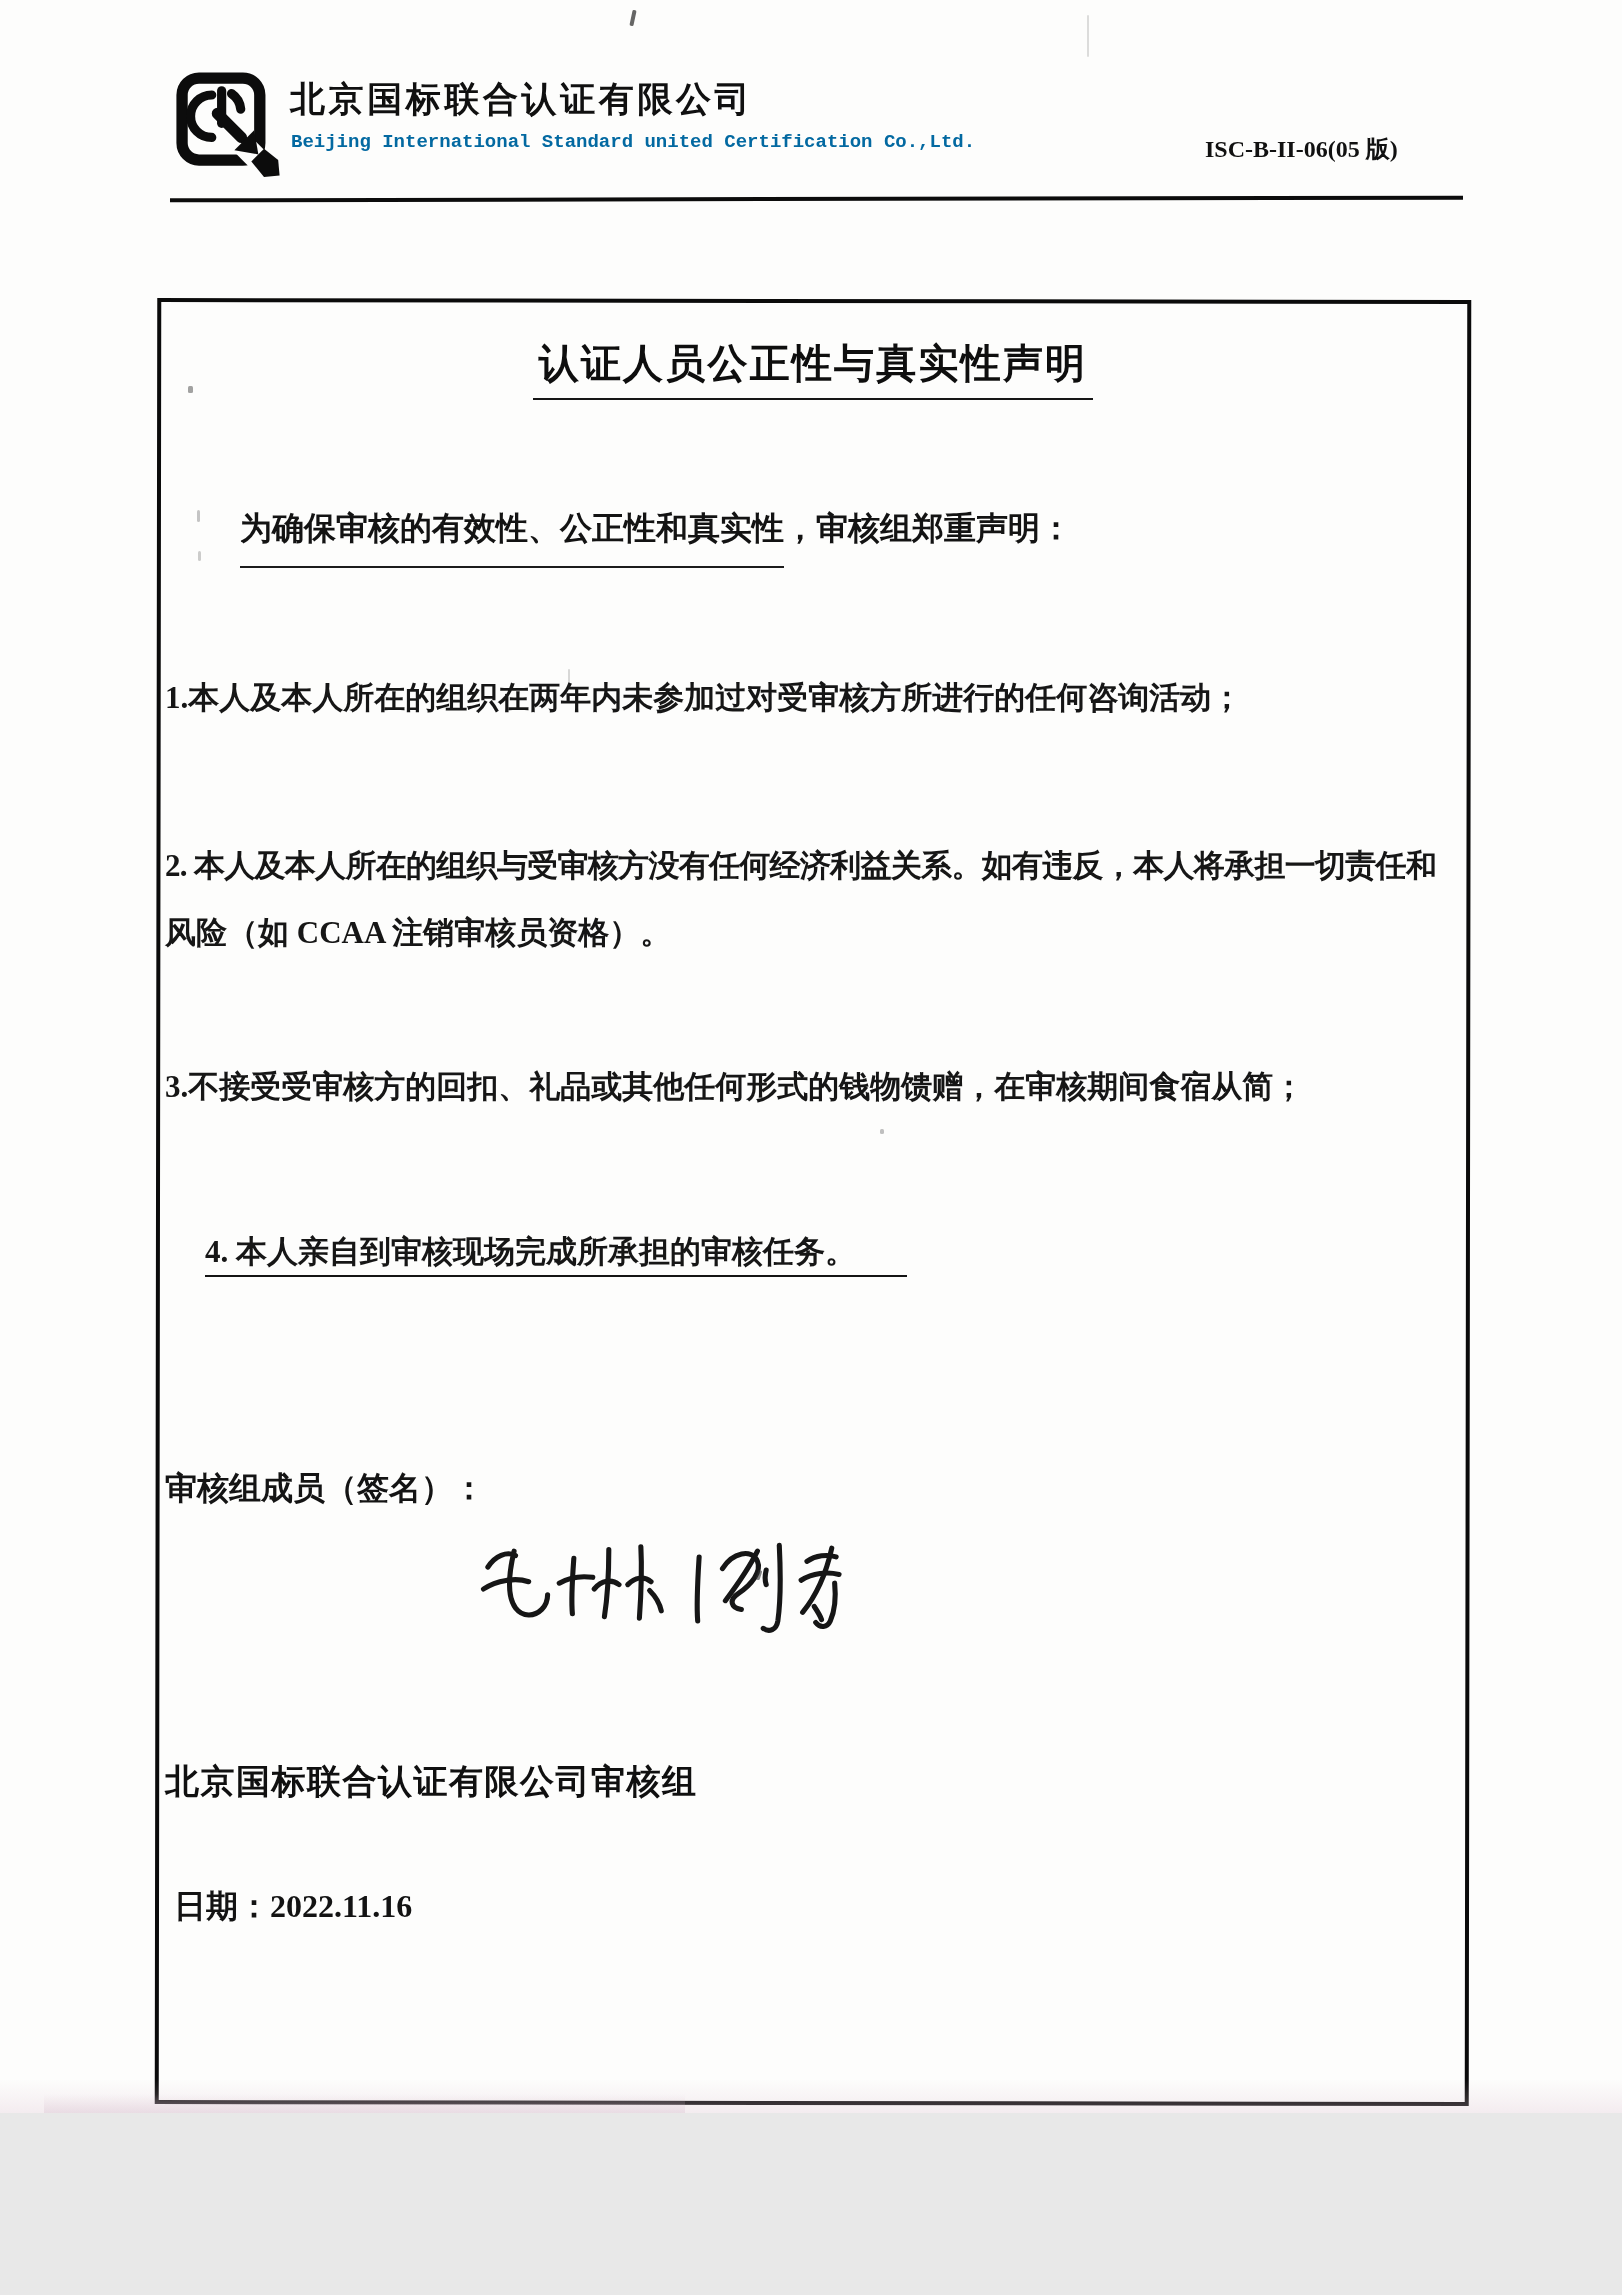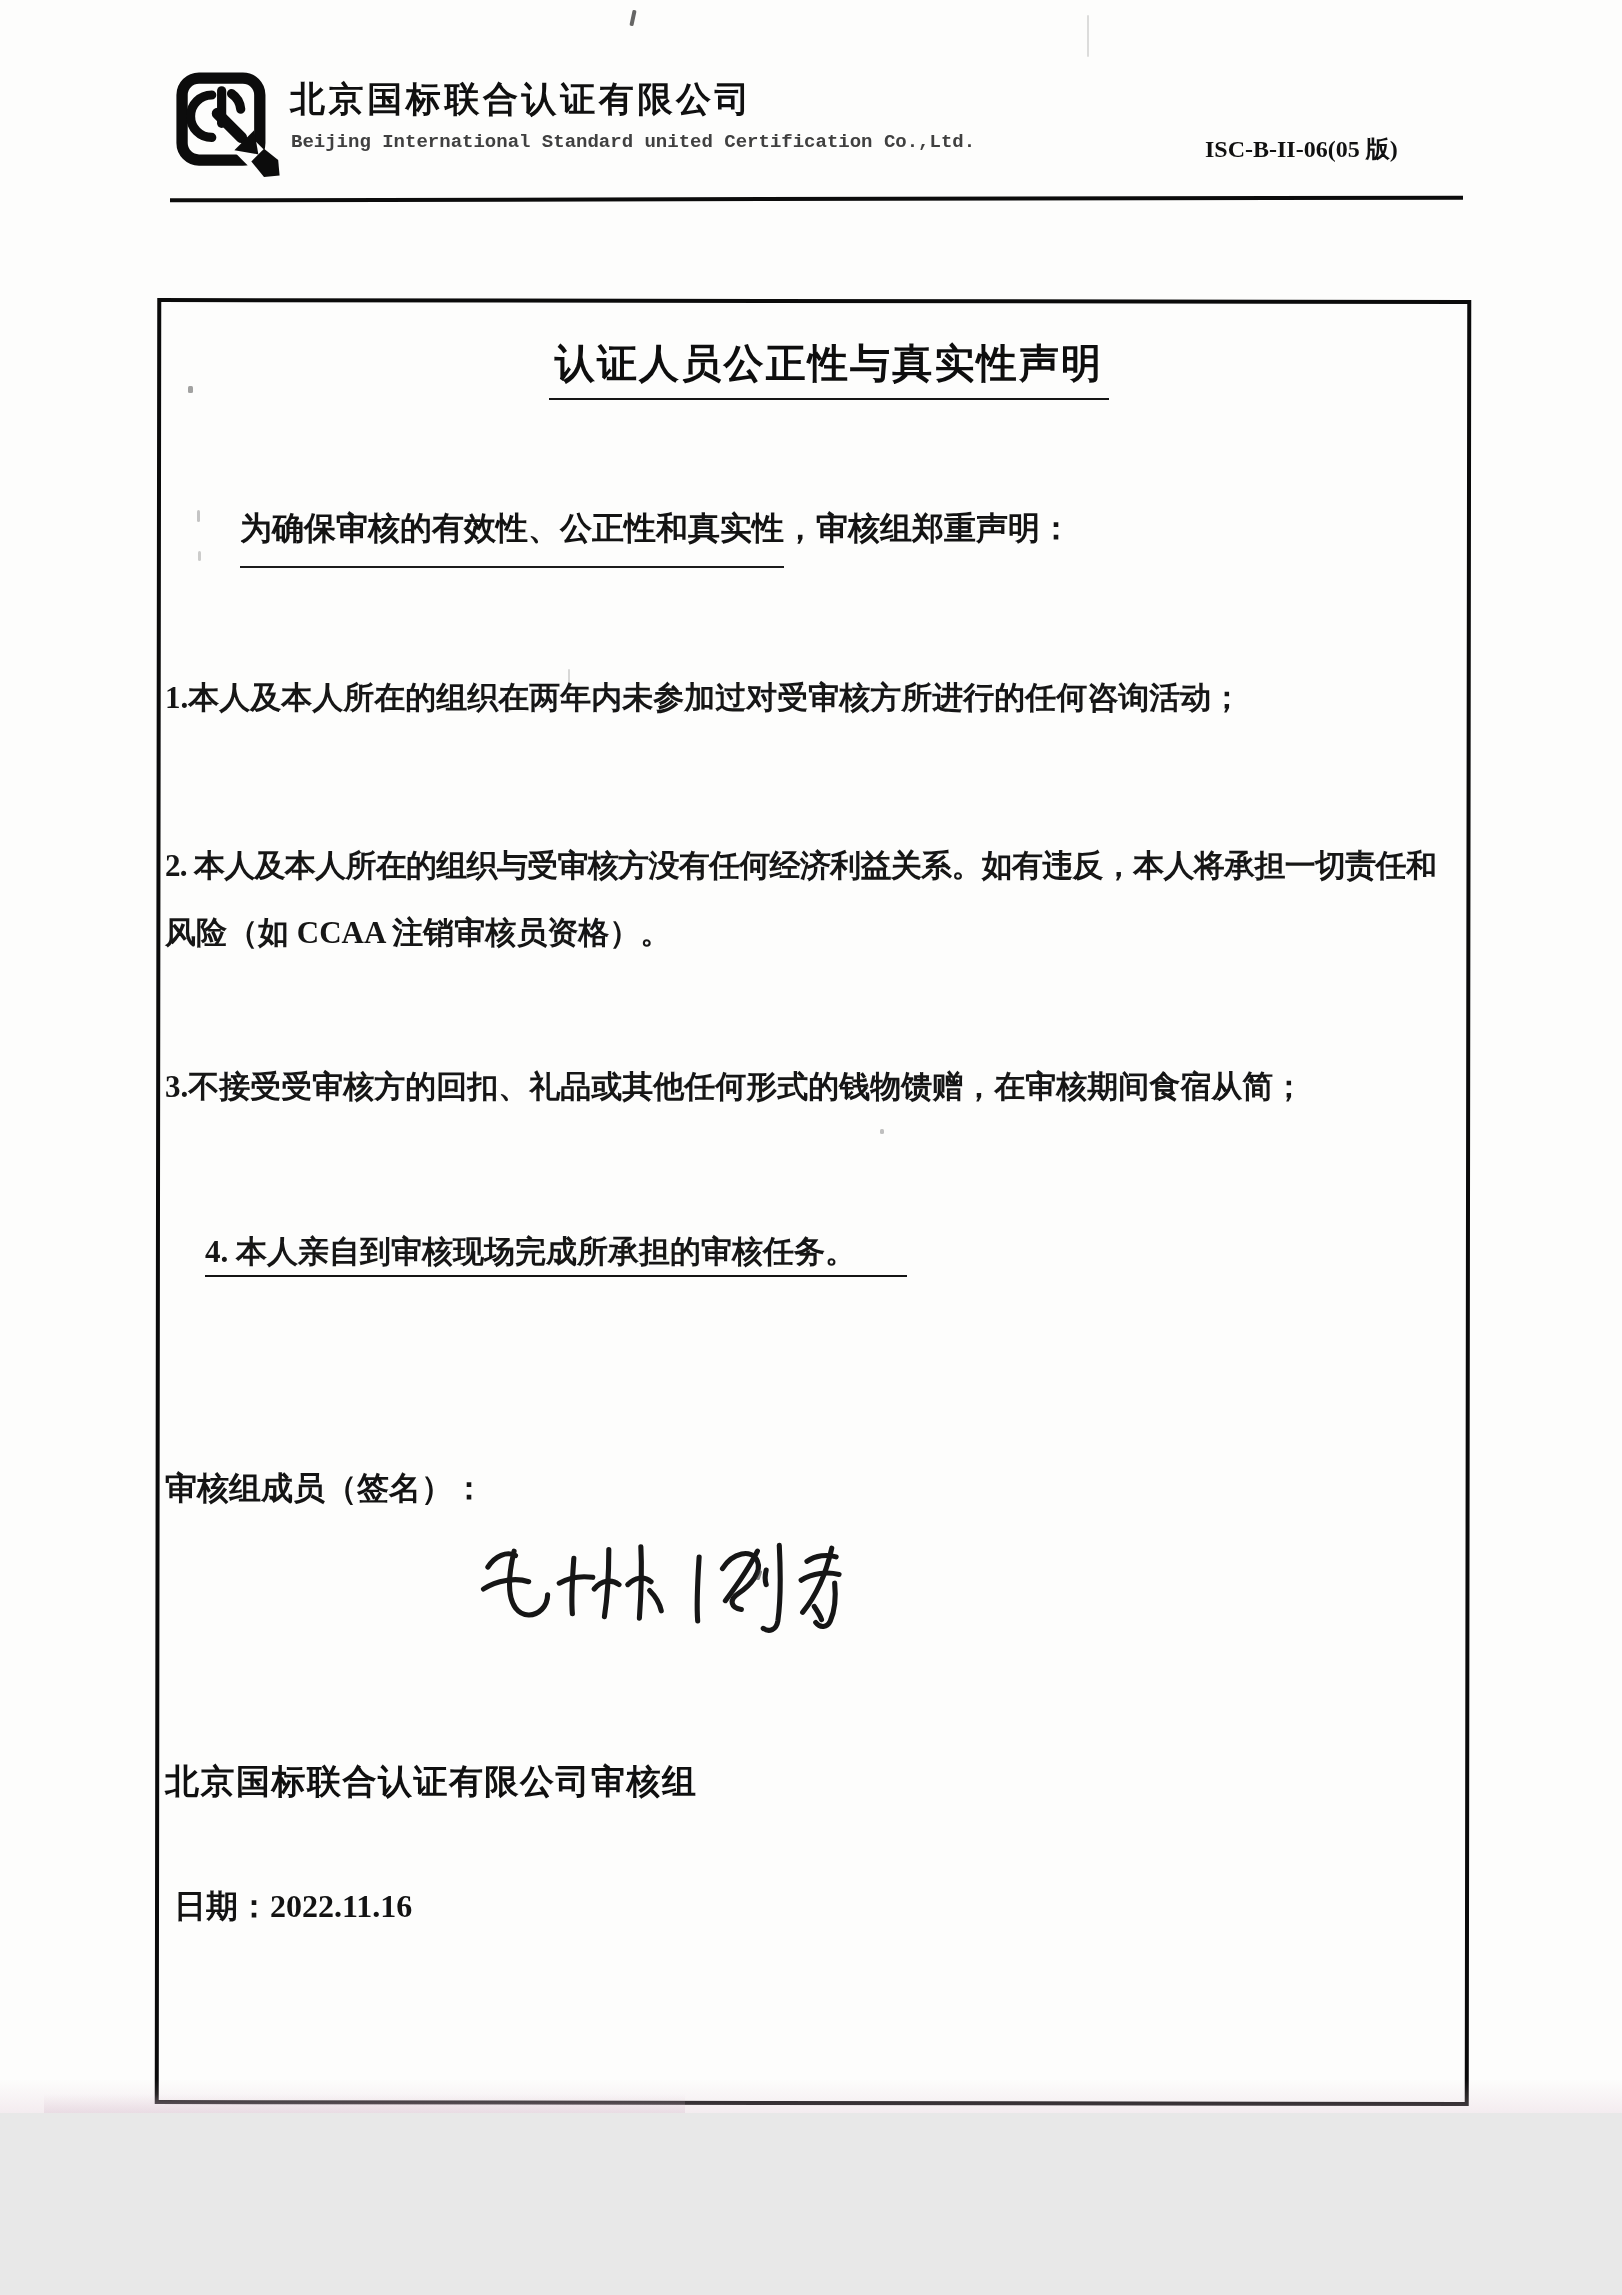--- a/index.html
+++ b/index.html
@@ -15,38 +15,38 @@
   
   .logo{position:absolute;left:175px;top:70px;width:106px;height:108px;}
   .company-cn{
     position:absolute;left:290px;top:76px;
     font-size:35px;font-weight:bold;letter-spacing:3.6px;color:#101010;
     white-space:nowrap;
   }
   .company-en{
     position:absolute;left:291px;top:131px;
     font-family:"Liberation Mono","DejaVu Sans Mono",monospace;
-    font-size:19px;font-weight:bold;color:#404040;white-space:nowrap;
+    font-size:19px;font-weight:bold;color:#0369a1;white-space:nowrap;
   }
   .doc-code{
     position:absolute;left:1205px;top:133px;
     font-size:24px;font-weight:bold;color:#111;white-space:nowrap;
   }
   .header-rule{
     position:absolute;left:170px;top:197px;width:1293px;height:4.4px;
     background:#0c0c0c;transform:rotate(-0.12deg);
   }
   
   .decl-box{
     position:absolute;left:156px;top:299px;width:1314px;height:1806px;
     border:4.4px solid #0b0b0b;box-sizing:border-box;
     transform:rotate(0.08deg);
   }
   .title-wrap{
-    position:absolute;left:172px;top:336px;width:1314px;
+    position:absolute;left:156px;top:336px;width:1314px;
     text-align:center;
   }
   .title-wrap .t{
     display:inline-block;
     font-size:40px;font-weight:bold;letter-spacing:2.2px;color:#0e0e0e;
     border-bottom:2.9px solid #161616;padding:0 5.8px 7.3px 5.8px;
     white-space:nowrap;
   }
   .intro{
     position:absolute;left:240px;top:507px;

